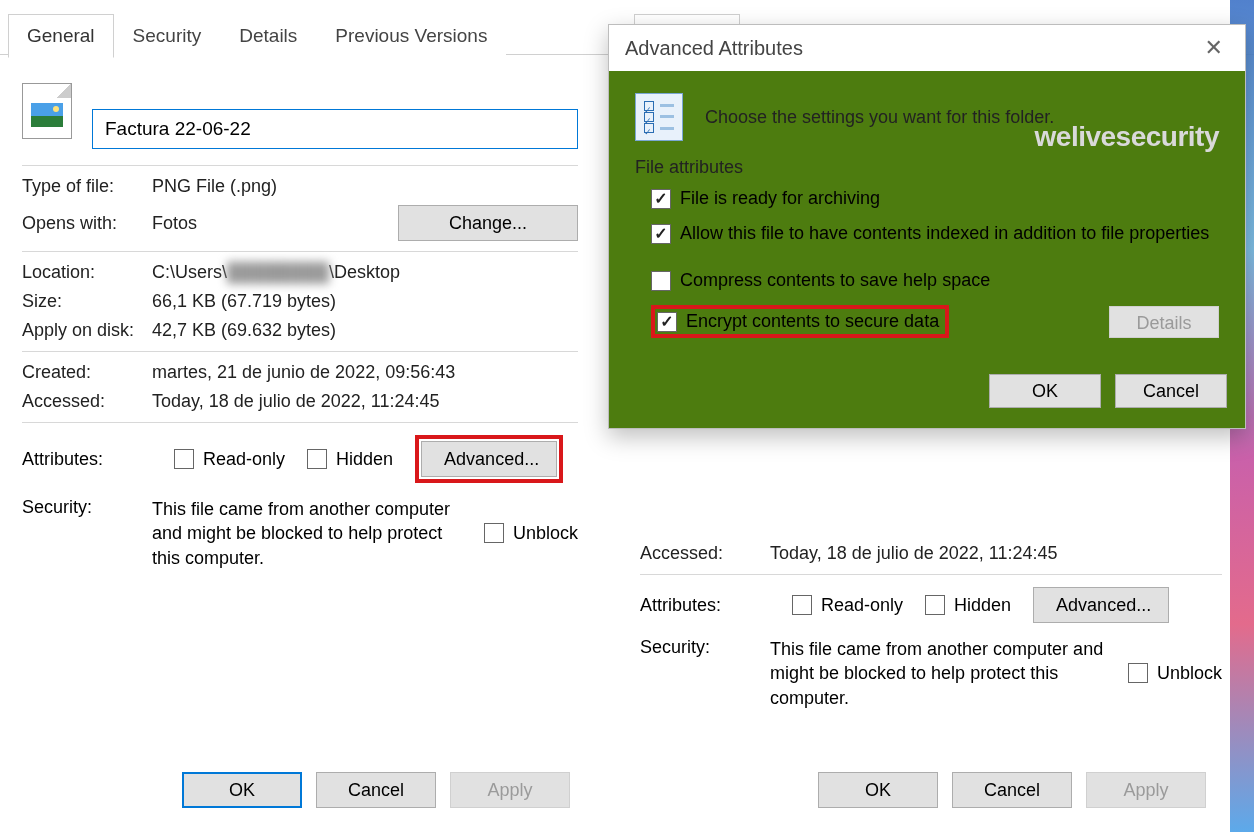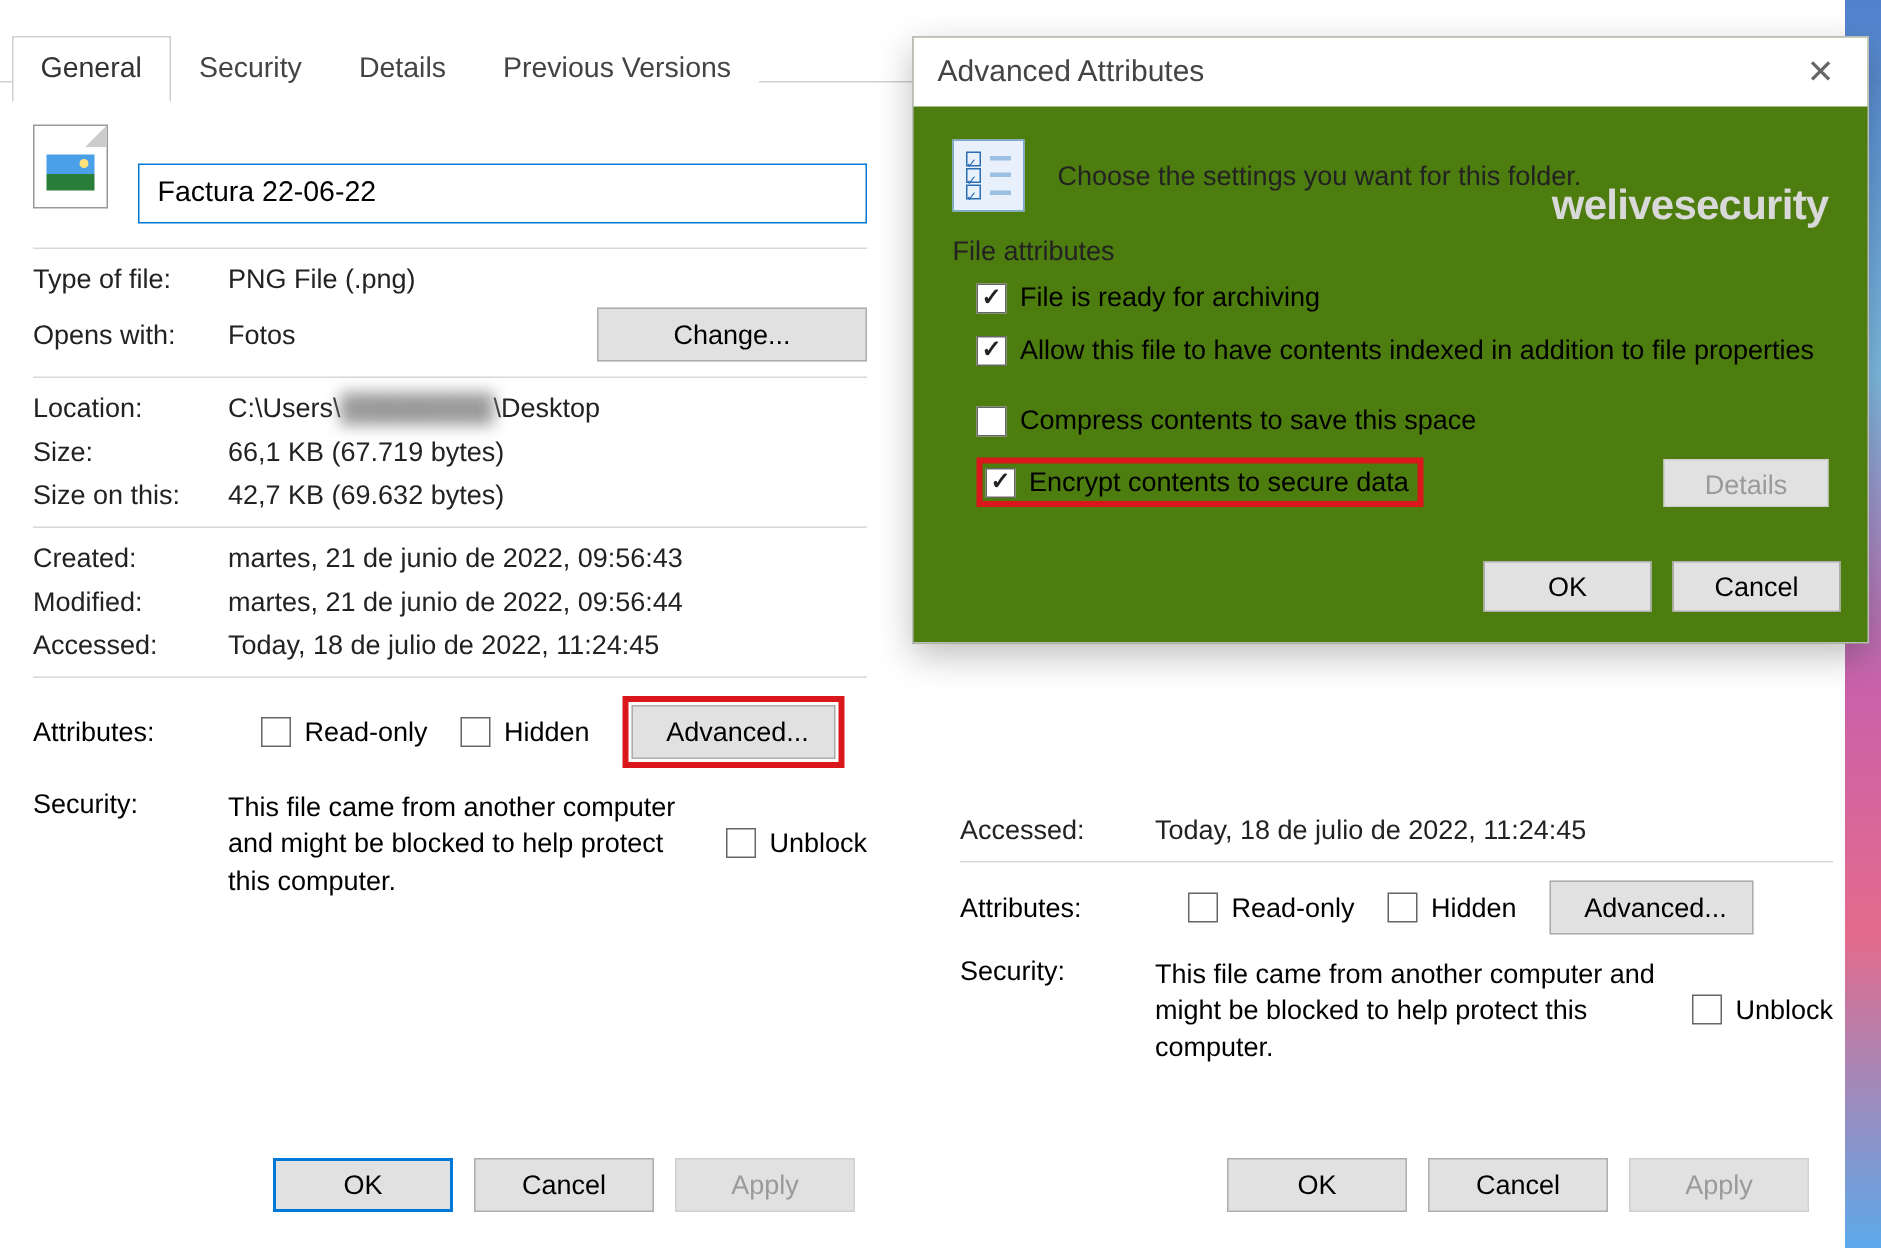--- a/index.html
+++ b/index.html
@@ -3,21 +3,21 @@
 <meta charset="utf-8">
 <style>
 * { box-sizing: border-box; margin: 0; padding: 0; font-family: 'Segoe UI', Tahoma, sans-serif; }
 body { background: #fff; width: 1254px; height: 832px; overflow: hidden; position: relative; }
 
 .panel-left { position: absolute; left: 0; top: 0; width: 600px; height: 832px; background: #fff; }
 .panel-right { position: absolute; left: 600px; top: 0; width: 654px; height: 832px; background: #fff; }
 
 
 .tabs { display: flex; border-bottom: 1px solid #d0d0d0; padding-left: 8px; padding-top: 10px; }
-.tab { padding: 10px 18px; font-size: 19px; color: #333; border: 1px solid transparent; cursor: pointer; position: relative; top: 14px; background: #fff; }
+.tab { padding: 10px 18px; font-size: 19px; color: #333; border: 1px solid transparent; cursor: pointer; position: relative; top: 4px; background: #fff; }
 .tab.active { border: 1px solid #d0d0d0; border-bottom-color: #fff; }
 .tab.inactive { color: #444; }
 
 
 .content { padding: 18px 22px; }
 
 .hr { border: none; border-top: 1px solid #d8d8d8; margin: 10px 0; }
 
 .row { display: flex; align-items: flex-start; margin: 8px 0; font-size: 18px; color: #222; }
 .row .label { width: 130px; flex-shrink: 0; }
@@ -136,35 +136,31 @@
         <span>C:\Users\</span><span class="blur">████████</span><span>\Desktop</span>
       </div>
       </div>
 
     <div class="row">
         <div class="label">Size:</div>
       <div class="value">66,1 KB (67.719 bytes)</div>
       </div>
 
     <div class="row">
-        <div class="label">Size on this:</div>
+        <div class="label">Apply on disk:</div>
       <div class="value">42,7 KB (69.632 bytes)</div>
       </div>
 
     <hr class="hr">
 
     <div class="row">
         <div class="label">Created:</div>
       <div class="value">martes, 21 de junio de 2022, 09:56:43</div>
       </div>
 
-    <div class="row">
-        <div class="label">Modified:</div>
-      <div class="value">martes, 21 de junio de 2022, 09:56:44</div>
-      </div>
 
     <div class="row">
         <div class="label">Accessed:</div>
       <div class="value">Today, 18 de julio de 2022, 11:24:45</div>
       </div>
 
     <hr class="hr">
 
     <div class="attr-row" style="margin-top:12px;">
       <div class="label" style="font-size:18px;">Attributes:</div>
@@ -290,21 +286,21 @@
             <span class="box checked"></span>
             <span>Allow this file to have contents indexed in addition to file properties</span>
           </label>
       </div>
     </div>
 
     <div class="fieldset" style="margin-top:26px;">
       <div class="fs-body">
         <label class="checkbox">
             <span class="box"></span>
-            <span>Compress contents to save this space</span>
+            <span>Compress contents to save help space</span>
           </label>
         <div class="enc-row">
           <span class="enc-box">
             <label class="checkbox">
                 <span class="box checked"></span>
                 <span>Encrypt contents to secure data</span>
               </label>
           </span>
           <button class="btn disabled" style="width:110px;height:32px;">Details</button>
         </div>

